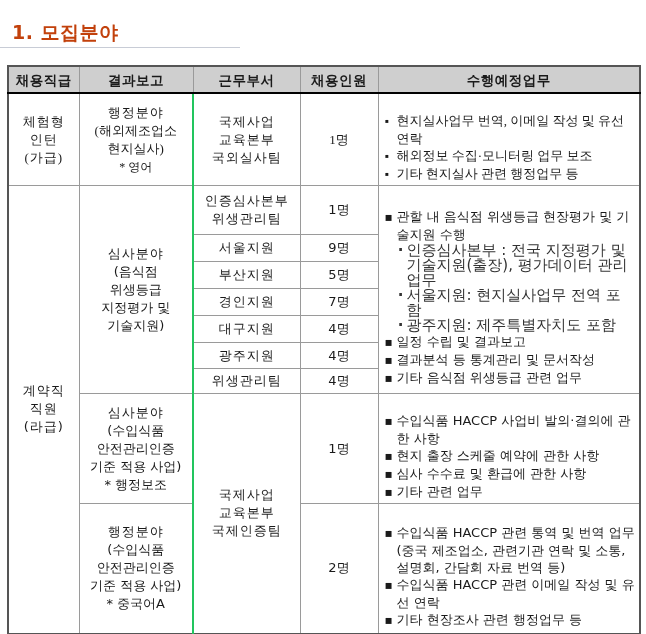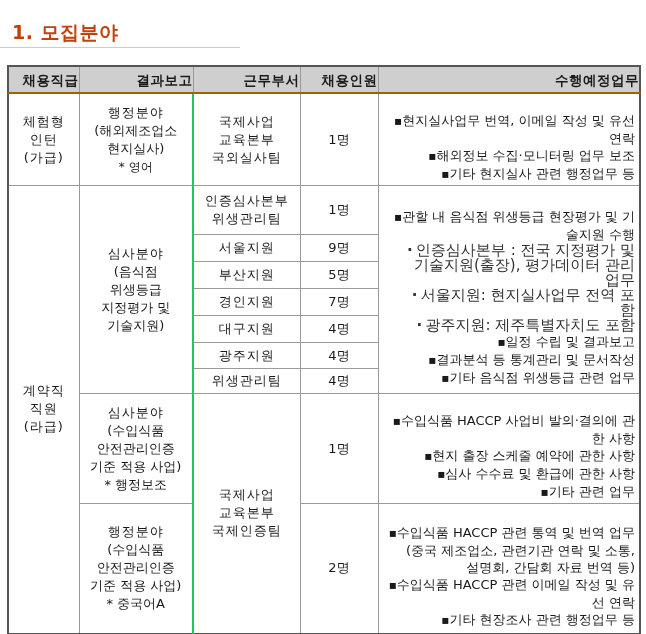--- a/index.html
+++ b/index.html
@@ -8,23 +8,23 @@
   .title { position: absolute; left: 12px; top: 20px; font-size: 19px; font-weight: bold; letter-spacing: 0.5px; color: #c2410c; }
   .title-rule { position: absolute; left: 0; top: 47px; width: 240px; height: 1px; background: #c8ccd6; }
   table.recruit { position: absolute; left: 7px; top: 65px; width: 632px; border-collapse: collapse; table-layout: fixed; }
   table.recruit col.c1 { width: 71px; }
   table.recruit col.c2 { width: 114px; }
   table.recruit col.c3 { width: 107px; }
   table.recruit col.c4 { width: 78px; }
   table.recruit col.c5 { width: 262px; }
   .recruit th, .recruit td { border: 1px solid #9a9a9a; padding: 0; vertical-align: middle; text-align: center; font-size: 13px; line-height: 18px; }
   .recruit th { background: #cfcfcf; font-weight: bold; height: 25px; font-size: 13.5px; letter-spacing: 0.5px; }
-  .recruit thead th { border-top: 2px solid #555; border-bottom: 2px solid #a16207; text-align: right; }
+  .recruit thead th { border-top: 2px solid #555; border-bottom: 2px solid #000000; }
   .recruit { border-left: 2px solid #555; border-right: 2px solid #555; border-bottom: 2px solid #555; }
-  .recruit td.left { text-align: right; padding: 18px 4px 2px 6px; }
+  .recruit td.left { text-align: left; padding: 18px 4px 2px 6px; }
   .recruit .thick-left { border-left: 2px solid #22c55e; }
   .line { display: block; }
   .bullet { display: block; padding-left: 12px; text-indent: -12px; font-size: 13px; line-height: 17px; }
   .bullet::before { content: "\25AA"; display: inline-block; width: 12px; text-indent: 0; font-size: 12px; }
   .sub { display: block; padding-left: 22px; text-indent: -12px; font-size: 15px; line-height: 15px; color: #333; }
   .sub::before { content: "\00B7"; display: inline-block; width: 12px; text-indent: 0; text-align: center; font-weight: bold; }
   .spaced { letter-spacing: 1px; }
 </style>
 </head>
 <body>
@@ -44,21 +44,21 @@
     <tr>
       <th>채용직급</th>
       <th class="spaced">결과보고</th>
       <th class="spaced">근무부서</th>
       <th>채용인원</th>
       <th class="spaced">수행예정업무</th>
     </tr>
   </thead>
   <tbody>
 
-    <tr style="height:90px;">
+    <tr style="height:90px;font-family:Liberation Serif, serif;">
       <td class="spaced">
         <span class="line">체험형</span>
         <span class="line">인턴</span>
         <span class="line">(가급)</span>
       </td>
       <td>
         <span class="line spaced">행정분야</span>
         <span class="line">(해외제조업소</span>
         <span class="line">현지실사)</span>
         <span class="line" style="font-size:12px;">* 영어</span>

